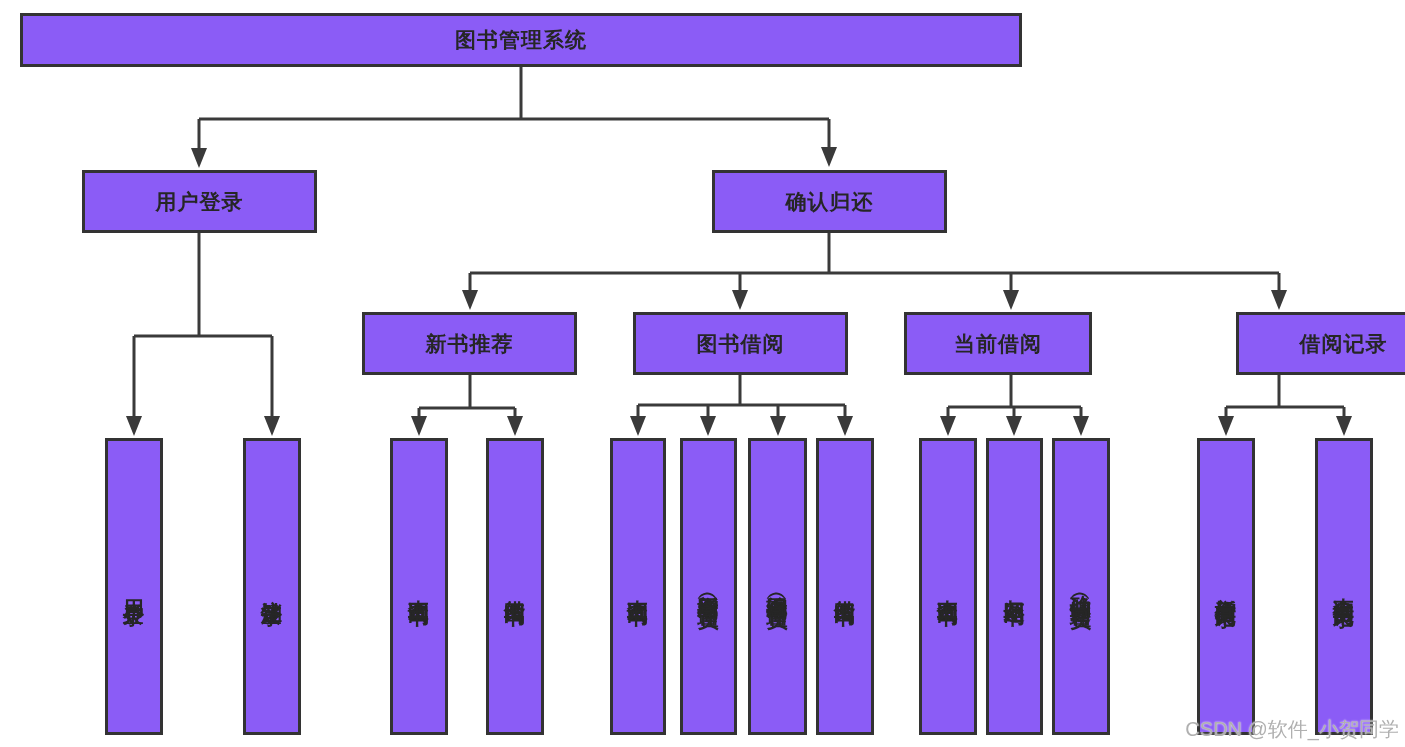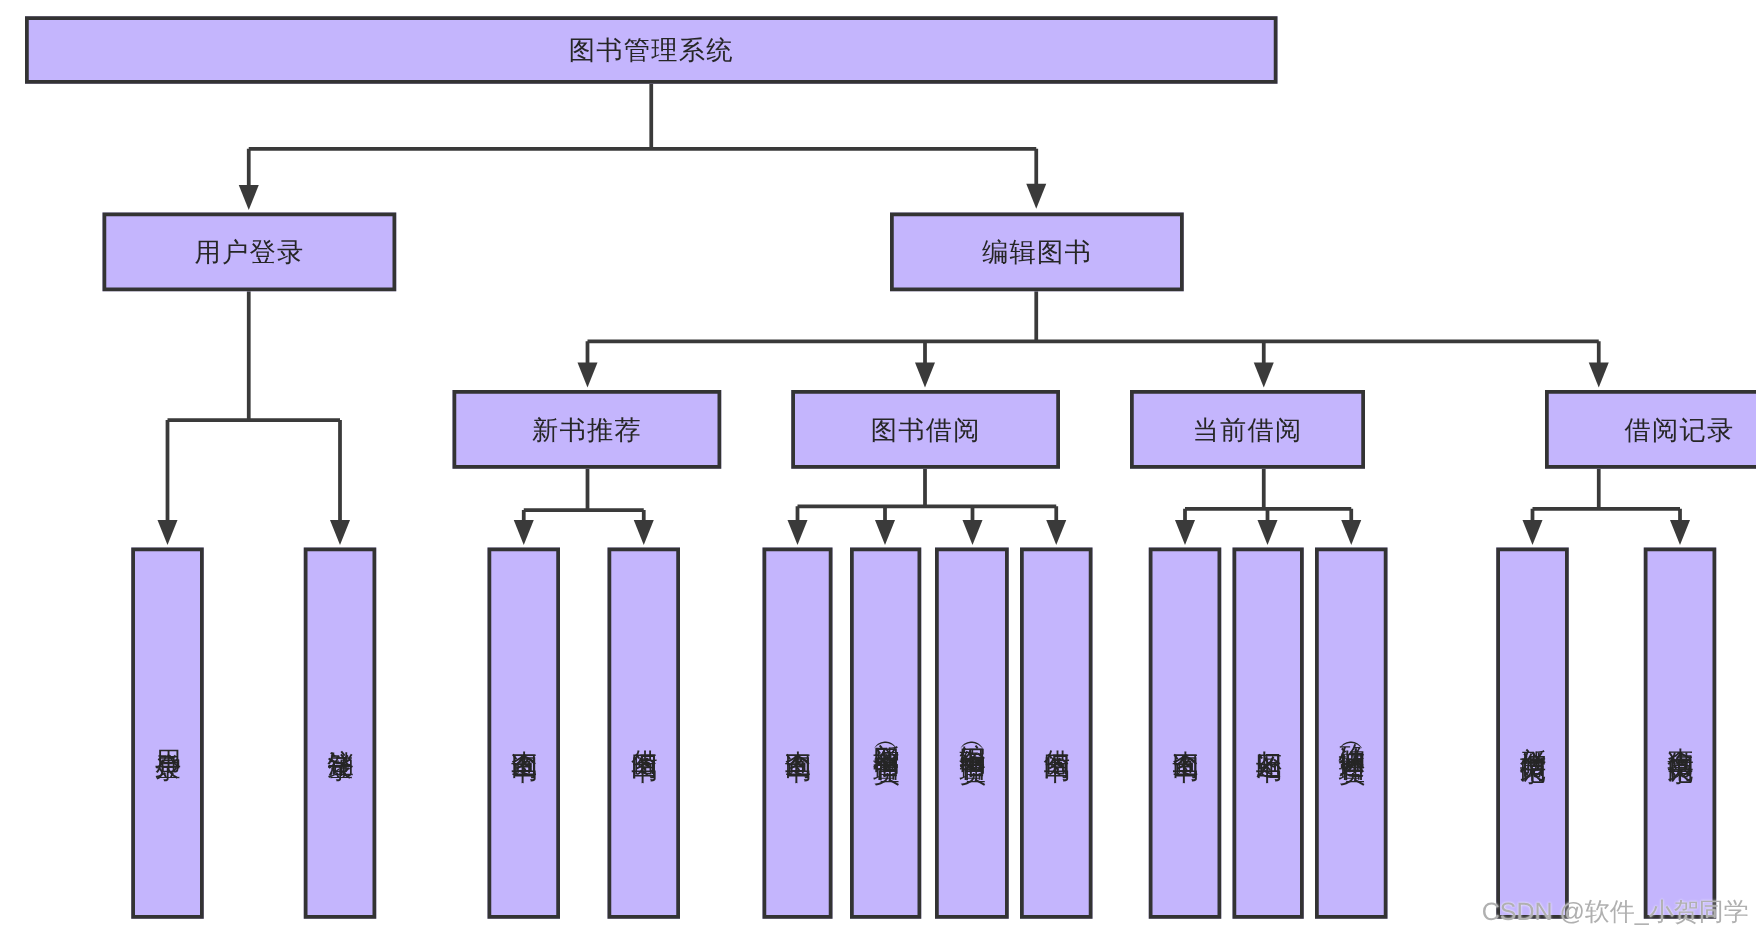--- a/index.html
+++ b/index.html
@@ -11,26 +11,27 @@
     font-family: "Liberation Sans", sans-serif;
     color: var(--text, #262626);
     overflow: hidden;
   }
   #wires { position: absolute; left: 0; top: 0; z-index: 1; }
   #wires path { stroke: var(--line, #3a3a3a); stroke-width: 3; fill: none; }
   #wires polygon { fill: var(--line, #3a3a3a); stroke: none; }
   .node {
     position: absolute;
     box-sizing: border-box;
-    background: #c4b5fd;
+    background: #8b5cf6;
     border: 3px solid var(--border, #333333);
     display: flex;
     align-items: center;
     justify-content: center;
     z-index: 2;
+    font-weight: bold;
   }
   .hbox span {
     font-size: 21px;
     letter-spacing: 1px;
     white-space: nowrap;
   }
   .vbox span {
     writing-mode: vertical-rl;
     text-orientation: mixed;
     font-size: 21px;
@@ -92,21 +93,21 @@
   </svg>
 
   <div class="node hbox" style="left:20px; top:13px; width:1002px; height:54px;">
     <span>图书管理系统</span>
   </div>
 
   <div class="node hbox" style="left:82px; top:170px; width:235px; height:63px;">
     <span>用户登录</span>
   </div>
   <div class="node hbox" style="left:712px; top:170px; width:235px; height:63px;">
-    <span>编辑图书</span>
+    <span>确认归还</span>
   </div>
 
   <div class="node hbox" style="left:633px; top:312px; width:215px; height:63px;">
     <span>图书借阅</span>
   </div>
   <div class="node hbox" style="left:362px; top:312px; width:215px; height:63px;">
     <span>新书推荐</span>
   </div>
   <div class="node hbox" style="left:904px; top:312px; width:188px; height:63px;">
     <span>当前借阅</span>

